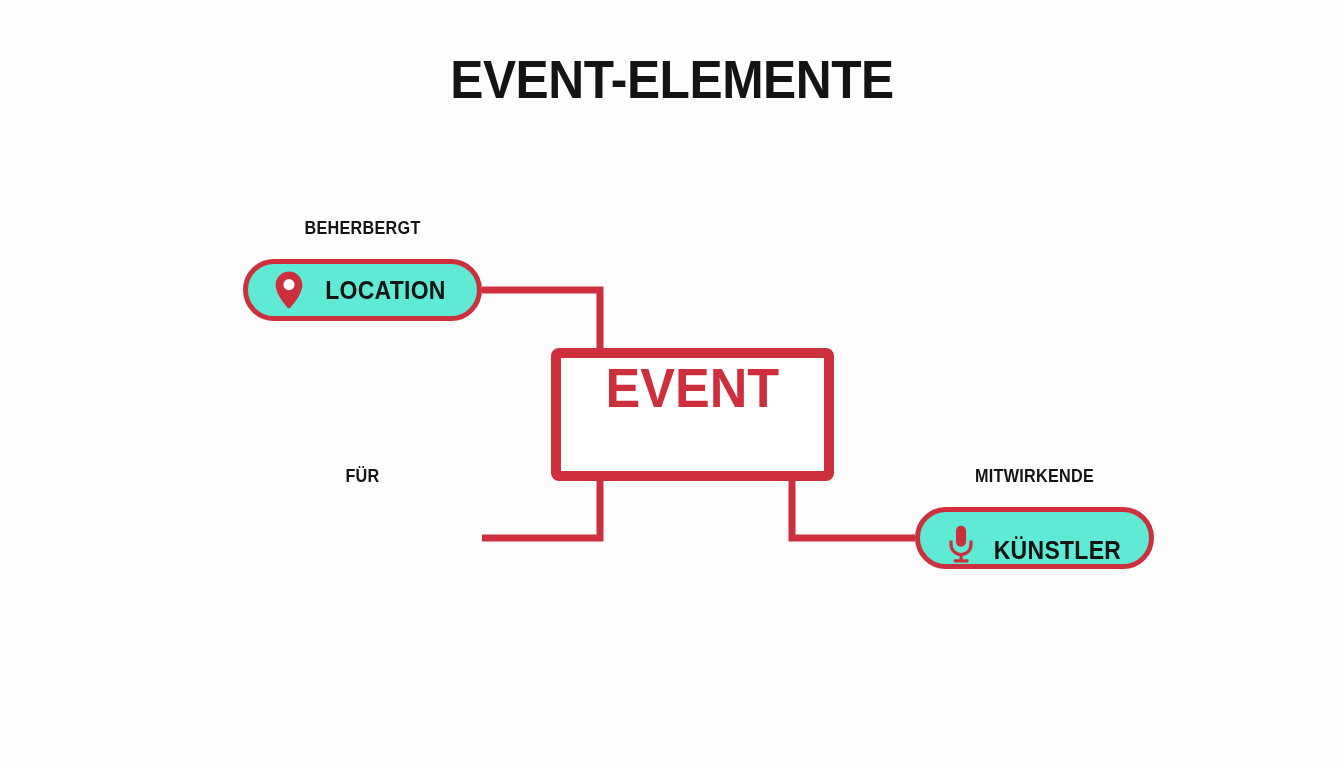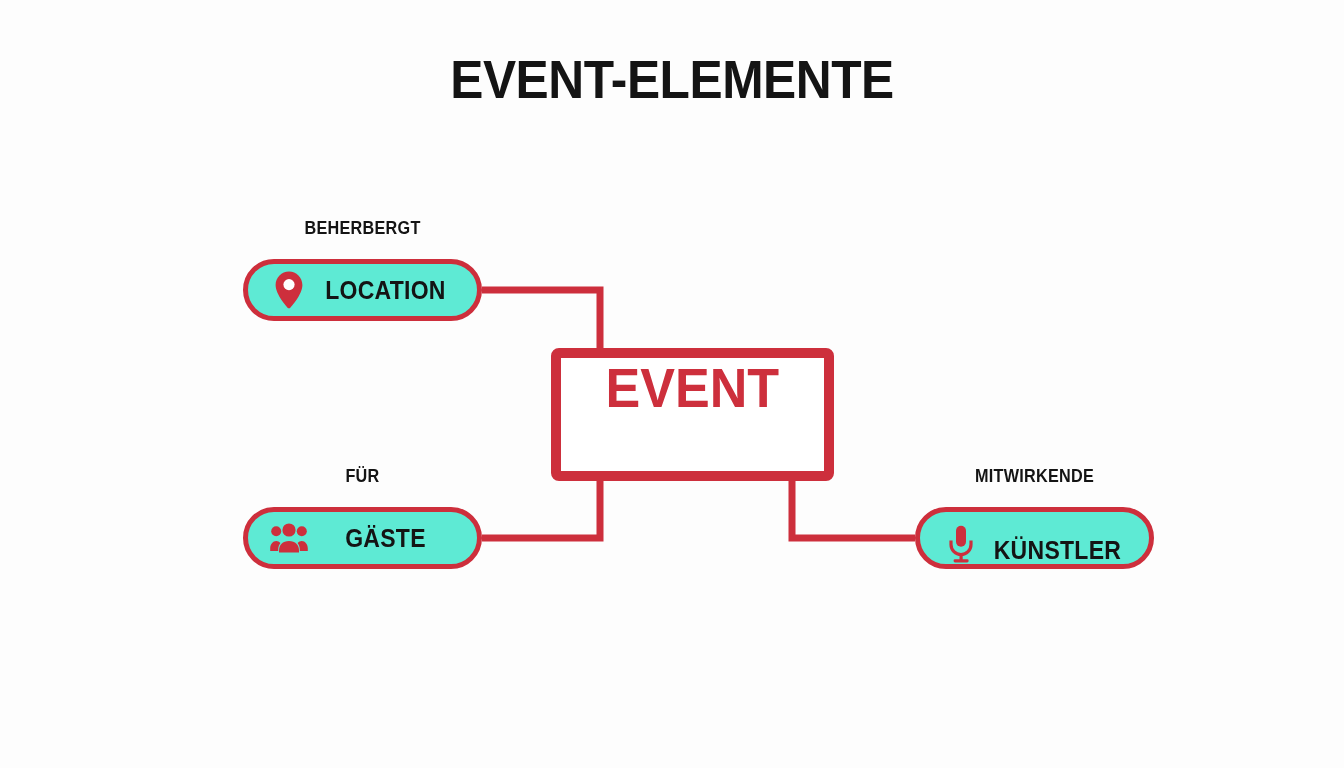--- a/index.html
+++ b/index.html
@@ -176,36 +176,20 @@
   <div class="node-pill" id="node-location">
     <span class="node-icon">
       <svg width="28" height="38" viewBox="0 0 28 38">
         <path d="M14 0.5C6.6 0.5 0.6 6.5 0.6 13.9c0 9.6 11.3 21.9 12.3 23.0 0.6 0.6 1.6 0.6 2.2 0 1.0-1.1 12.3-13.4 12.3-23.0C27.4 6.5 21.4 0.5 14 0.5z" fill="#cd2f3c"></path>
         <circle cx="14" cy="13.6" r="5.6" fill="#ffffff"></circle>
       </svg>
     </span>
     <span class="node-pill-label">LOCATION</span>
   </div>
 
-  <div class="node-pill" id="node-gaeste">
-    <span class="node-icon">
-      <svg width="38" height="30" viewBox="0 0 38 30">
-
-        <circle cx="6.2" cy="8.2" r="5.0" fill="#cd2f3c"></circle>
-        <path d="M0.2 25.5c0-4.4 2.8-7.6 6.0-7.6 1.6 0 3.1 0.8 4.2 2.1-1.4 1.7-2.2 4.0-2.2 6.6v1.3H0.2z" fill="#cd2f3c"></path>
-
-        <circle cx="31.8" cy="8.2" r="5.0" fill="#cd2f3c"></circle>
-        <path d="M37.8 25.5c0-4.4-2.8-7.6-6.0-7.6-1.6 0-3.1 0.8-4.2 2.1 1.4 1.7 2.2 4.0 2.2 6.6v1.3h8.0z" fill="#cd2f3c"></path>
-
-        <circle cx="19" cy="7.0" r="6.6" fill="#cd2f3c"></circle>
-        <path d="M9.0 29.6v-2.2c0-5.3 3.6-9.4 10.0-9.4s10.0 4.1 10.0 9.4v2.2z" fill="#cd2f3c"></path>
-      </svg>
-    </span>
-    <span class="node-pill-label">GÄSTE</span>
-  </div>
 
   <div class="node-pill" id="node-kuenstler">
     <span class="node-icon">
       <svg width="26" height="38" viewBox="0 0 26 38">
         <rect x="8.0" y="0.8" width="10" height="21" rx="5" fill="#cd2f3c"></rect>
         <path d="M3.0 15.5v4.0c0 5.5 4.5 10.0 10.0 10.0s10.0-4.5 10.0-10.0v-4.0" fill="none" stroke="#cd2f3c" stroke-width="3.2" stroke-linecap="butt"></path>
         <rect x="11.5" y="28.5" width="3.2" height="6.5" fill="#cd2f3c"></rect>
         <rect x="5.6" y="34.2" width="15" height="3.2" rx="1.4" fill="#cd2f3c"></rect>
       </svg>
     </span>

